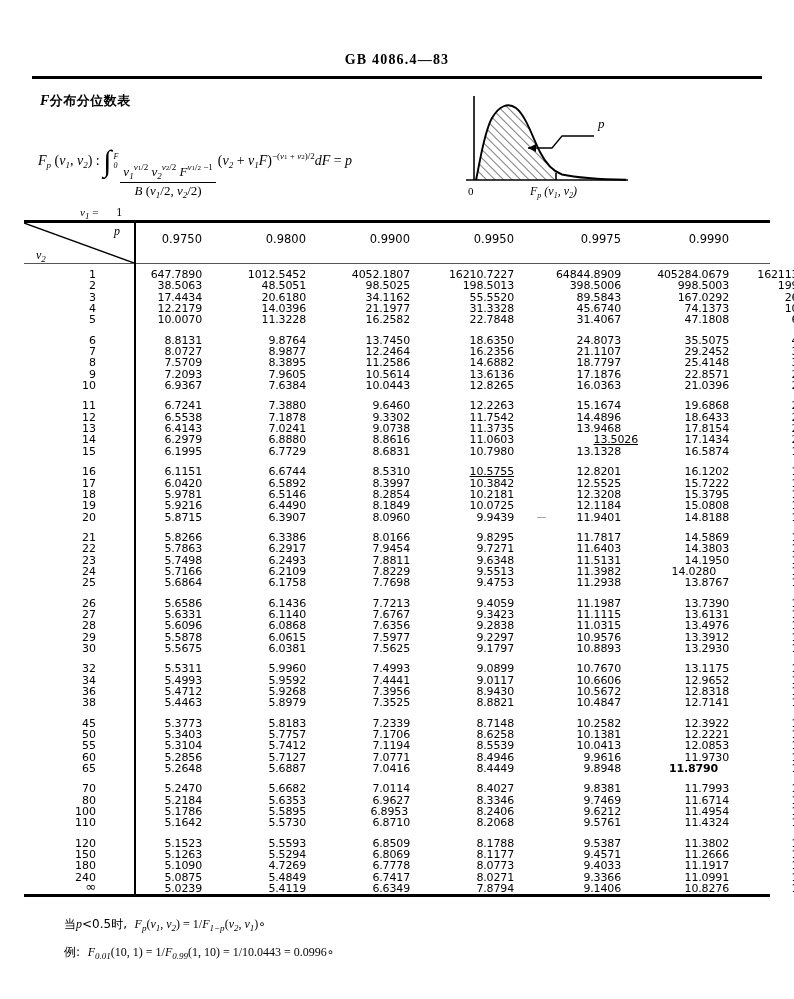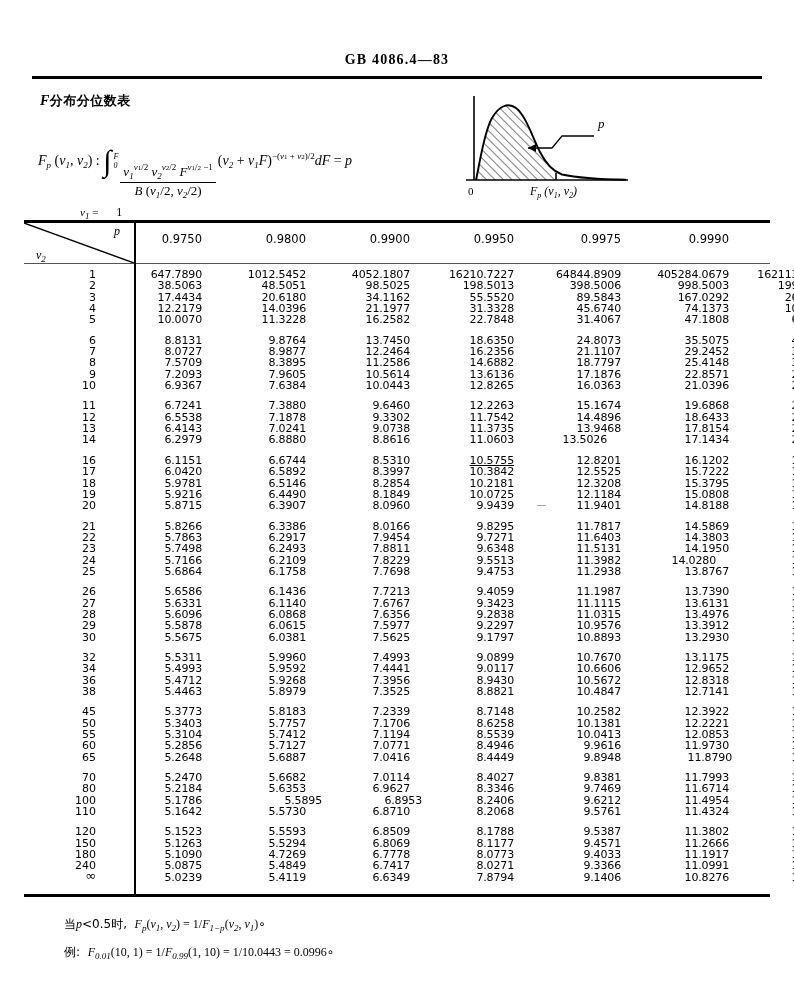--- a/index.html
+++ b/index.html
@@ -397,23 +397,33 @@
             <span class="cell" style="right: 149px;">13.9468</span>
             <span class="cell" style="right: 41px;">17.8154</span>
             <span class="cell" style="right: -66px;">21.1367</span>
           </div>
           <div class="drow">
             <span class="rowlab">14</span>
             <span class="cell" style="right: 568px;">6.2979</span>
             <span class="cell" style="right: 464px;">6.8880</span>
             <span class="cell" style="right: 360px;">8.8616</span>
             <span class="cell" style="right: 256px;">11.0603</span>
-            <span class="cell" style="right: 163px;">13.5026</span>
+            <span class="cell" style="right: 132px; text-decoration: underline;">13.5026</span>
             <span class="cell" style="right: 41px;">17.1434</span>
             <span class="cell" style="right: -66px;">20.2424</span>
+          </div>
+          <div class="drow">
+            <span class="rowlab">15</span>
+            <span class="cell" style="right: 568px;">6.1995</span>
+            <span class="cell" style="right: 464px;">6.7729</span>
+            <span class="cell" style="right: 360px;">8.6831</span>
+            <span class="cell" style="right: 256px;">10.7980</span>
+            <span class="cell" style="right: 149px;">13.1328</span>
+            <span class="cell" style="right: 41px;">16.5874</span>
+            <span class="cell" style="right: -66px;">19.5065</span>
           </div>
         </div>
         <div class="dgroup">
           <div class="drow">
             <span class="rowlab">16</span>
             <span class="cell" style="right: 568px;">6.1151</span>
             <span class="cell" style="right: 464px;">6.6744</span>
             <span class="cell" style="right: 360px;">8.5310</span>
             <span class="cell" style="right: 256px; text-decoration: underline;">10.5755</span>
             <span class="cell" style="right: 149px;">12.8201</span>
@@ -649,21 +659,21 @@
             <span class="cell" style="right: 41px;">11.9730</span>
             <span class="cell" style="right: -66px;">13.5476</span>
           </div>
           <div class="drow">
             <span class="rowlab">65</span>
             <span class="cell" style="right: 568px;">5.2648</span>
             <span class="cell" style="right: 464px;">5.6887</span>
             <span class="cell" style="right: 360px;">7.0416</span>
             <span class="cell" style="right: 256px;">8.4449</span>
             <span class="cell" style="right: 149px;">9.8948</span>
-            <span class="cell" style="right: 38px;">11.8790</span>
+            <span class="cell" style="right: 52px; font-weight: bold;">11.8790</span>
             <span class="cell" style="right: -66px;">13.4294</span>
           </div>
         </div>
         <div class="dgroup">
           <div class="drow">
             <span class="rowlab">70</span>
             <span class="cell" style="right: 568px;">5.2470</span>
             <span class="cell" style="right: 464px;">5.6682</span>
             <span class="cell" style="right: 360px;">7.0114</span>
             <span class="cell" style="right: 256px;">8.4027</span>
@@ -677,22 +687,22 @@
             <span class="cell" style="right: 464px;">5.6353</span>
             <span class="cell" style="right: 360px;">6.9627</span>
             <span class="cell" style="right: 256px;">8.3346</span>
             <span class="cell" style="right: 149px;">9.7469</span>
             <span class="cell" style="right: 41px;">11.6714</span>
             <span class="cell" style="right: -66px;">13.1685</span>
           </div>
           <div class="drow">
             <span class="rowlab">100</span>
             <span class="cell" style="right: 568px;">5.1786</span>
-            <span class="cell" style="right: 448px;">5.5895</span>
-            <span class="cell" style="right: 348px;">6.8953</span>
+            <span class="cell" style="right: 464px;">5.5895</span>
+            <span class="cell" style="right: 362px;">6.8953</span>
             <span class="cell" style="right: 256px;">8.2406</span>
             <span class="cell" style="right: 149px;">9.6212</span>
             <span class="cell" style="right: 41px;">11.4954</span>
             <span class="cell" style="right: -66px;">12.9480</span>
           </div>
           <div class="drow">
             <span class="rowlab">110</span>
             <span class="cell" style="right: 568px;">5.1642</span>
             <span class="cell" style="right: 464px;">5.5730</span>
             <span class="cell" style="right: 360px;">6.8710</span>

